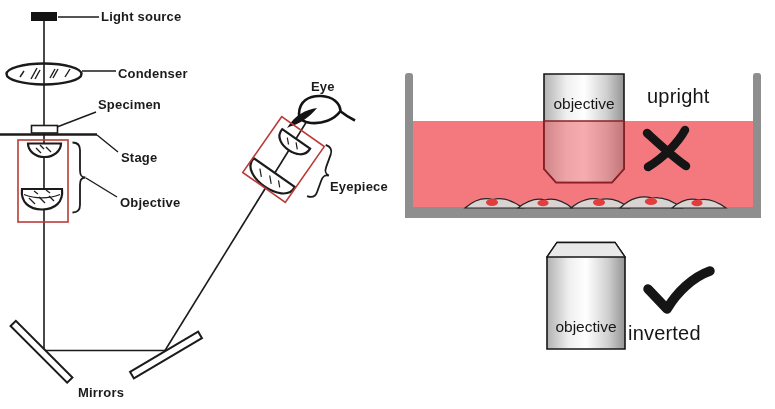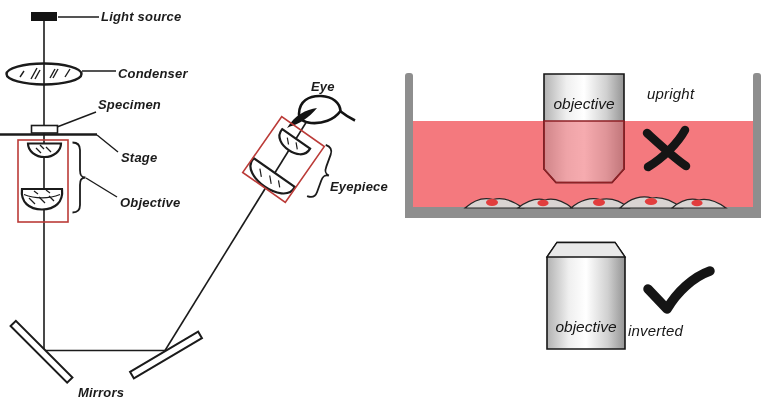--- a/index.html
+++ b/index.html
@@ -1,22 +1,22 @@
 <!DOCTYPE html>
 <html><head>
 <meta charset="utf-8">
 <style>
   html,body{margin:0;padding:0;background:#ffffff;}
   #stage{position:relative;width:775px;height:409px;background:#ffffff;overflow:hidden;
-         font-family:"Liberation Sans",sans-serif;font-style:italic;}
+         font-family:"Liberation Sans",sans-serif;}
   svg{position:absolute;overflow:visible;}
   .mic-label{font-family:"Liberation Sans",sans-serif;font-weight:bold;font-size:13px;
              fill:#1b1b1b;letter-spacing:.2px;}
   .obj-label{font-family:"Liberation Sans",sans-serif;font-size:15.5px;fill:#161616;}
-  .caption{position:absolute;font-size:15px;color:#161616;letter-spacing:.2px;}
+  .caption{position:absolute;font-size:20px;color:#161616;letter-spacing:.2px;}
   .wall{position:absolute;background:#8e8e8e;}
   .wall-top{border-radius:3px 3px 0 0;}
   .medium{position:absolute;background:#f4797e;}
 </style>
 </head>
 <body>
 
 <div id="stage">
 
   <svg width="0" height="0">

